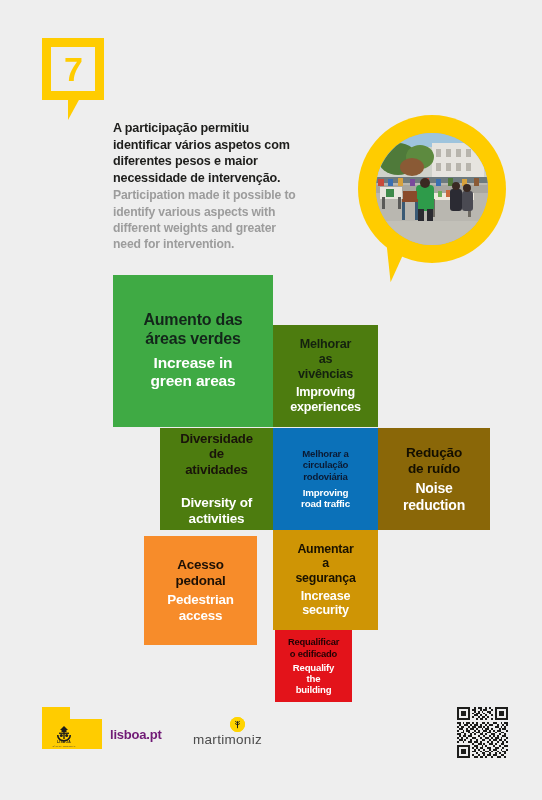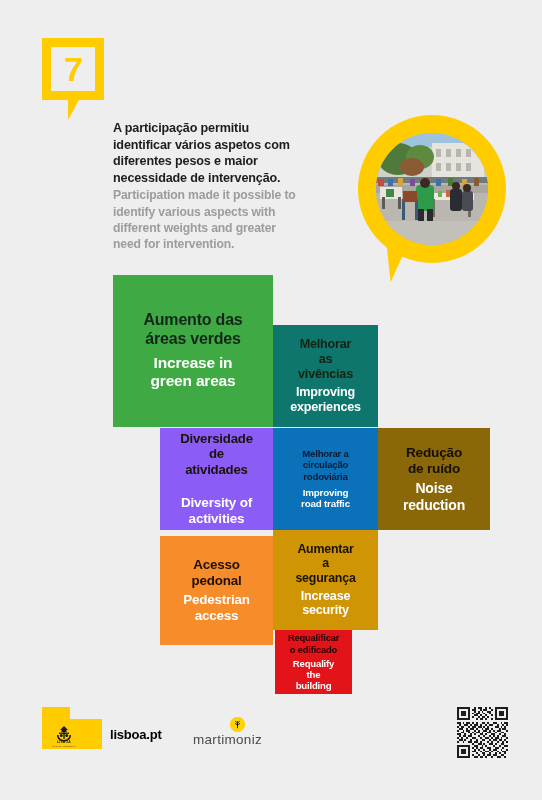--- a/index.html
+++ b/index.html
@@ -44,60 +44,60 @@
   .tile{position:absolute;box-sizing:border-box;display:flex;
     flex-direction:column;align-items:center;justify-content:center;
     text-align:center;padding:20px;}
   .tile .t-pt{font-weight:bold;line-height:1.18;letter-spacing:-0.2px;margin:0;}
   .tile .t-en{font-weight:bold;line-height:1.18;letter-spacing:-0.2px;margin:0;}
 
   #tile-green   {left:113px;top:275px;width:160px;height:152px;background:#3faa44;}
   #tile-green .t-pt{color:#13261a;font-size:16px;}
   #tile-green .t-en{color:#ffffff;font-size:15.5px;margin-top:5px;}
 
-  #tile-ltgreen {left:273px;top:325px;width:105px;height:102px;background:#0f766e;}
+  #tile-ltgreen {left:273px;top:325px;width:105px;height:102px;background:#4d7c0f;}
   #tile-ltgreen .t-pt{color:#14210f;font-size:12.6px;}
   #tile-ltgreen .t-en{color:#ffffff;font-size:12.6px;margin-top:3px;}
 
-  #tile-yellow  {left:160px;top:428px;width:113px;height:102px;background:#8b5cf6;}
+  #tile-yellow  {left:160px;top:428px;width:113px;height:102px;background:#4d7c0f;}
   #tile-yellow .t-pt{color:#19140a;font-size:13.2px;}
   #tile-yellow .t-en{color:#ffffff;font-size:13.5px;margin-top:18px;}
 
   #tile-blue    {left:273px;top:428px;width:105px;height:102px;background:#0b71b9;}
   #tile-blue .t-pt{color:#0b1a33;font-size:9.6px;}
   #tile-blue .t-en{color:#ffffff;font-size:9.8px;margin-top:5px;}
 
   #tile-olive   {left:378px;top:428px;width:112px;height:102px;background:#8a6708;}
   #tile-olive .t-pt{color:#140f01;font-size:13.6px;}
   #tile-olive .t-en{color:#ffffff;font-size:14px;margin-top:3px;}
 
-  #tile-orange  {left:160px;top:536px;width:113px;height:109px;background:#f78c2a;}
+  #tile-orange  {left:144px;top:536px;width:113px;height:109px;background:#f78c2a;}
   #tile-orange .t-pt{color:#1d1005;font-size:13.4px;}
   #tile-orange .t-en{color:#ffffff;font-size:13.4px;margin-top:3px;}
 
   #tile-amber   {left:273px;top:530px;width:105px;height:100px;background:#cf9505;}
   #tile-amber .t-pt{color:#1a1201;font-size:12.4px;}
   #tile-amber .t-en{color:#ffffff;font-size:12.6px;margin-top:3px;}
 
-  #tile-red     {left:275px;top:630px;width:77px;height:64px;background:#e3131a;}
+  #tile-red     {left:275px;top:630px;width:77px;height:72px;background:#e3131a;}
   #tile-red .t-pt{color:#230204;font-size:9.4px;}
   #tile-red .t-en{color:#ffffff;font-size:9.6px;margin-top:3px;}
 
   
   .lisboa-mark{position:absolute;left:42px;top:707px;width:60px;height:42px;}
   .lisboa-mark .bar-top{position:absolute;left:0;top:0;width:28px;height:13px;background:#ffcc00;}
   .lisboa-mark .bar-body{position:absolute;left:0;top:12px;width:60px;height:30px;background:#ffcc00;}
   .lisboa-mark .crest{position:absolute;left:10px;top:16px;width:24px;height:24px;}
   .lisboa-mark .crest-name{position:absolute;left:8px;top:33px;width:28px;
     font-size:3.4px;font-weight:bold;color:#1d1d1b;text-align:center;letter-spacing:0.2px;}
   .lisboa-mark .crest-sub{position:absolute;left:4px;top:37.5px;width:36px;
     font-size:2.2px;color:#3a3a3a;text-align:center;letter-spacing:0.1px;}
 
   .lisboa-url{position:absolute;left:110px;top:727px;font-size:13px;
-    font-weight:bold;color:#000000;letter-spacing:-0.2px;}
+    font-weight:bold;color:#701a75;letter-spacing:-0.2px;}
 
   .martimoniz{position:absolute;left:193px;top:717px;width:92px;height:34px;}
   .martimoniz .mm-icon{position:absolute;left:37px;top:0;width:15px;height:15px;
     border-radius:50%;background:#ffd400;}
   .martimoniz .mm-text{position:absolute;left:0;top:15px;width:92px;
     font-size:13.5px;color:#4b4b4b;letter-spacing:0.3px;}
 
   .qr{position:absolute;left:455px;top:705px;width:55px;height:55px;background:#eeeeee;}
   .qr svg{display:block;}
 </style>

